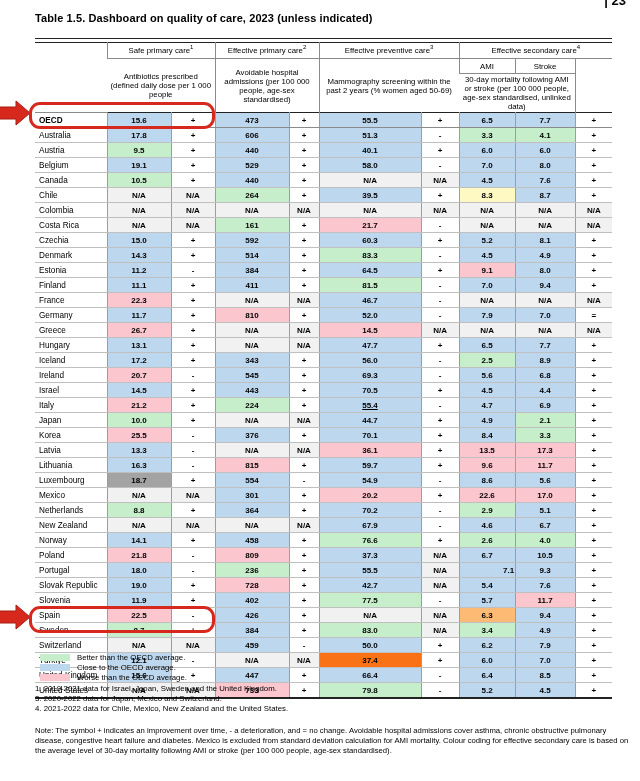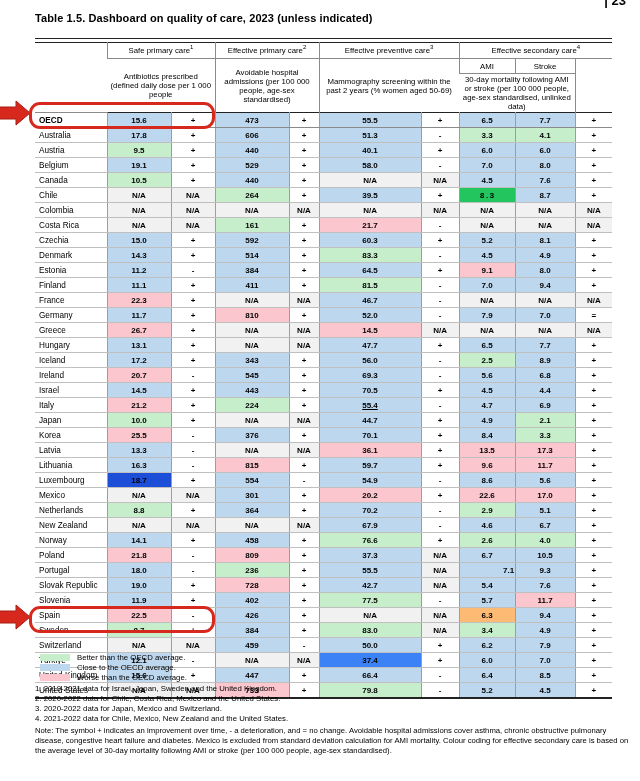--- a/index.html
+++ b/index.html
@@ -157,21 +157,21 @@
         <td class="c-trend">+</td>
       </tr>
       <tr>
         <td class="c-country">Chile</td>
         <td class="c-val" style="background: rgb(241, 241, 241);">N/A</td>
         <td class="c-trend" style="background: rgb(241, 241, 241);">N/A</td>
         <td class="c-val" style="background: rgb(199, 238, 203);">264</td>
         <td class="c-trend">+</td>
         <td class="c-val" style="background: rgb(189, 215, 238);">39.5</td>
         <td class="c-trend">+</td>
-        <td class="c-val" style="background: #22c55e; font-family: Liberation Mono, monospace;">8.3</td>
+        <td class="c-val" style="background: #fef9c3;">8.3</td>
         <td class="c-val" style="background: rgb(189, 215, 238);">8.7</td>
         <td class="c-trend">+</td>
       </tr>
       <tr>
         <td class="c-country">Colombia</td>
         <td class="c-val" style="background: rgb(241, 241, 241);">N/A</td>
         <td class="c-trend" style="background: rgb(241, 241, 241);">N/A</td>
         <td class="c-val" style="background: rgb(241, 241, 241);">N/A</td>
         <td class="c-trend" style="background: rgb(241, 241, 241);">N/A</td>
         <td class="c-val" style="background: rgb(241, 241, 241);">N/A</td>
@@ -379,21 +379,21 @@
         <td class="c-val" style="background: rgb(251, 198, 205);">815</td>
         <td class="c-trend">+</td>
         <td class="c-val" style="background: rgb(189, 215, 238);">59.7</td>
         <td class="c-trend">+</td>
         <td class="c-val" style="background: rgb(251, 198, 205);">9.6</td>
         <td class="c-val" style="background: rgb(251, 198, 205);">11.7</td>
         <td class="c-trend">+</td>
       </tr>
       <tr>
         <td class="c-country">Luxembourg</td>
-        <td class="c-val" style="background: #1d4ed8;">18.7</td>
+        <td class="c-val" style="background: #a3a3a3;">18.7</td>
         <td class="c-trend">+</td>
         <td class="c-val" style="background: rgb(189, 215, 238);">554</td>
         <td class="c-trend">-</td>
         <td class="c-val" style="background: rgb(189, 215, 238);">54.9</td>
         <td class="c-trend">-</td>
         <td class="c-val" style="background: rgb(189, 215, 238);">8.6</td>
         <td class="c-val" style="background: rgb(189, 215, 238);">5.6</td>
         <td class="c-trend">+</td>
       </tr>
       <tr>
@@ -527,21 +527,21 @@
         <td class="c-val" style="background: rgb(189, 215, 238);">6.2</td>
         <td class="c-val" style="background: rgb(189, 215, 238);">7.9</td>
         <td class="c-trend">+</td>
       </tr>
       <tr>
         <td class="c-country">Türkiye</td>
         <td class="c-val" style="background: rgb(189, 215, 238);">12.1</td>
         <td class="c-trend">-</td>
         <td class="c-val" style="background: rgb(241, 241, 241);">N/A</td>
         <td class="c-trend" style="background: rgb(241, 241, 241);">N/A</td>
-        <td class="c-val" style="background: #3b82f6;">37.4</td>
+        <td class="c-val" style="background: #f97316;">37.4</td>
         <td class="c-trend">+</td>
         <td class="c-val" style="background: rgb(189, 215, 238);">6.0</td>
         <td class="c-val" style="background: rgb(189, 215, 238);">7.0</td>
         <td class="c-trend">+</td>
       </tr>
       <tr>
         <td class="c-country">United Kingdom</td>
         <td class="c-val" style="background: rgb(189, 215, 238);">15.6</td>
         <td class="c-trend">+</td>
         <td class="c-val" style="background: rgb(189, 215, 238);">447</td>
@@ -576,21 +576,20 @@
       <span class="legend-swatch" style="background: rgb(189, 215, 238);"></span>
       <span>Close to the OECD average.</span>
     </div>
     <div class="legend-item">
       <span class="legend-swatch" style="background: rgb(251, 198, 205);"></span>
       <span>Worse than the OECD average.</span>
     </div>
   </div>
 <div class="footnotes">
     <div class="footnote">1. 2019-2021 data for Israel, Japan, Sweden and the United Kingdom.</div>
-    <div class="footnote">2. 2020-2022 data for Chile, Costa Rica, Mexico and the United States.</div>
     <div class="footnote">3. 2020-2022 data for Japan, Mexico and Switzerland.</div>
     <div class="footnote">4. 2021-2022 data for Chile, Mexico, New Zealand and the United States.</div>
   </div>
 <div class="note">Note: The symbol + indicates an improvement over time, - a deterioration, and = no change. Avoidable hospital admissions cover asthma, chronic obstructive pulmonary disease, congestive heart failure and diabetes. Mexico is excluded from standard deviation calculation for AMI mortality. Colour coding for effective secondary care is based on the average level of 30-day mortality following AMI or stroke (per 100 000 people, age-sex standardised).</div>
 
 <svg class="arrow oecd" viewBox="0 0 34 26">
   <polygon points="0,7 19,7 19,1 33,13 19,25 19,19 0,19" fill="#d7281d" stroke="#a81d14" stroke-width="1"></polygon>
 </svg>
 <div class="callout oecd"></div>
 

